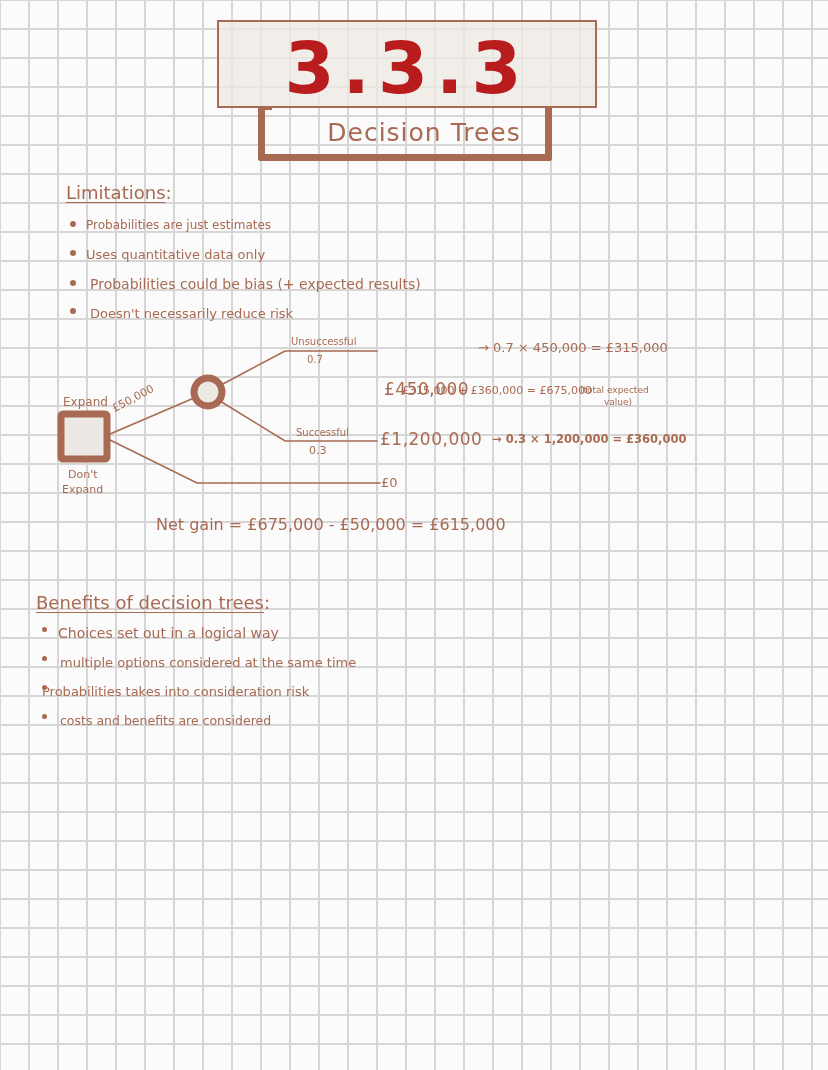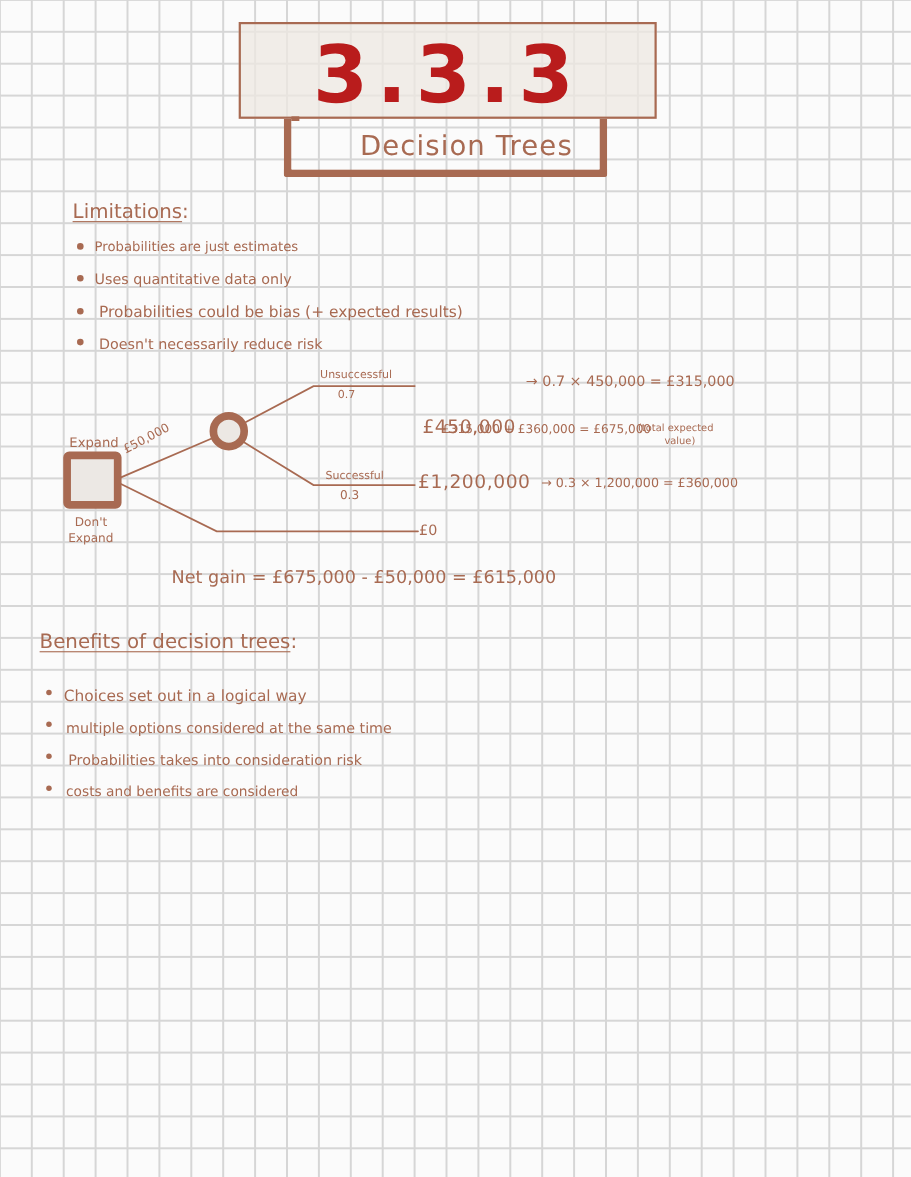--- a/index.html
+++ b/index.html
@@ -117,39 +117,39 @@
 <div class="abs money" style="left:384px; top:339px;margin-top:40px;">£450,000</div>
 <div class="abs mid" style="left:478px; top:340px;">→ 0.7 × 450,000 = £315,000</div>
 
 <div class="abs small" style="left:402px; top:384px;">£315,000 + £360,000 = £675,000</div>
 <div class="abs tiny" style="left:580px; top:385px;">(total expected</div>
 <div class="abs tiny" style="left:604px; top:397px;">value)</div>
 
 <div class="abs tiny" style="left:296px; top:427px; font-size:10px;">Successful</div>
 <div class="abs tiny" style="left:309px; top:444px; font-size:11px;">0.3</div>
 <div class="abs money" style="left:380px; top:429px;">£1,200,000</div>
-<div class="abs small" style="left:492px; top:432px; font-size:11.5px;">→ 0.3 × 1,200,000 = £360,000</div>
+<div class="abs small" style="left:492px; top:432px; font-size:11.5px;font-weight:bold;">→ 0.3 × 1,200,000 = £360,000</div>
 
 <div class="abs mid" style="left:381px; top:475px;">£0</div>
 
 <div class="abs" style="left:156px; top:515px; font-size:16px;">Net gain = £675,000 - £50,000 = £615,000</div>
 
-<div class="abs" style="left:36px; top:573px;">
+<div class="abs" style="left:36px; top:592px;">
   <span class="heading">Benefits of decision trees</span><span style="font-size:18px;">:</span>
 </div>
 <ul class="bullets">
   <li style="left:42px; top:625px;">
     <span class="dot" style="left:0; top:2px; width:5px; height:5px;"></span>
     <span style="margin-left:16px; font-size:14px;">Choices set out in a logical way</span>
   </li>
   <li style="left:42px; top:654px;">
     <span class="dot" style="left:0; top:2px; width:5px; height:5px;"></span>
     <span style="margin-left:18px; font-size:13px;">multiple options considered at the same time</span>
   </li>
   <li style="left:42px; top:683px;">
     <span class="dot" style="left:0; top:2px; width:5px; height:5px;"></span>
-    <span style="margin-left:20px; font-size:13px;">Probabilities takes into consideration risk</span>
+    <span style="font-size:13px;">Probabilities takes into consideration risk</span>
   </li>
   <li style="left:42px; top:712px;">
     <span class="dot" style="left:0; top:2px; width:5px; height:5px;"></span>
     <span style="margin-left:18px; font-size:12.5px;">costs and benefits are considered</span>
   </li>
 </ul>
 
 </body></html>

